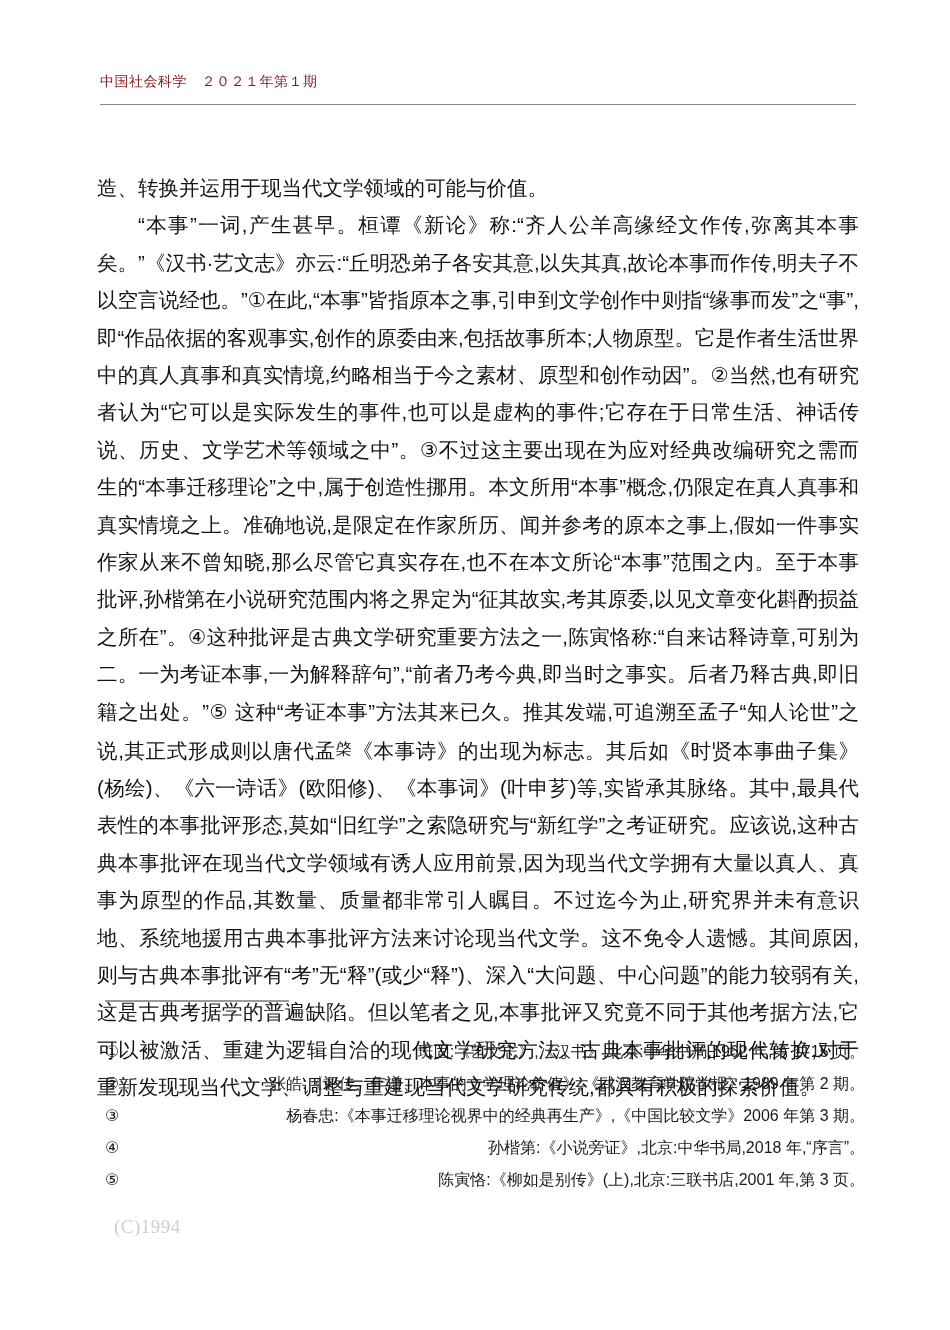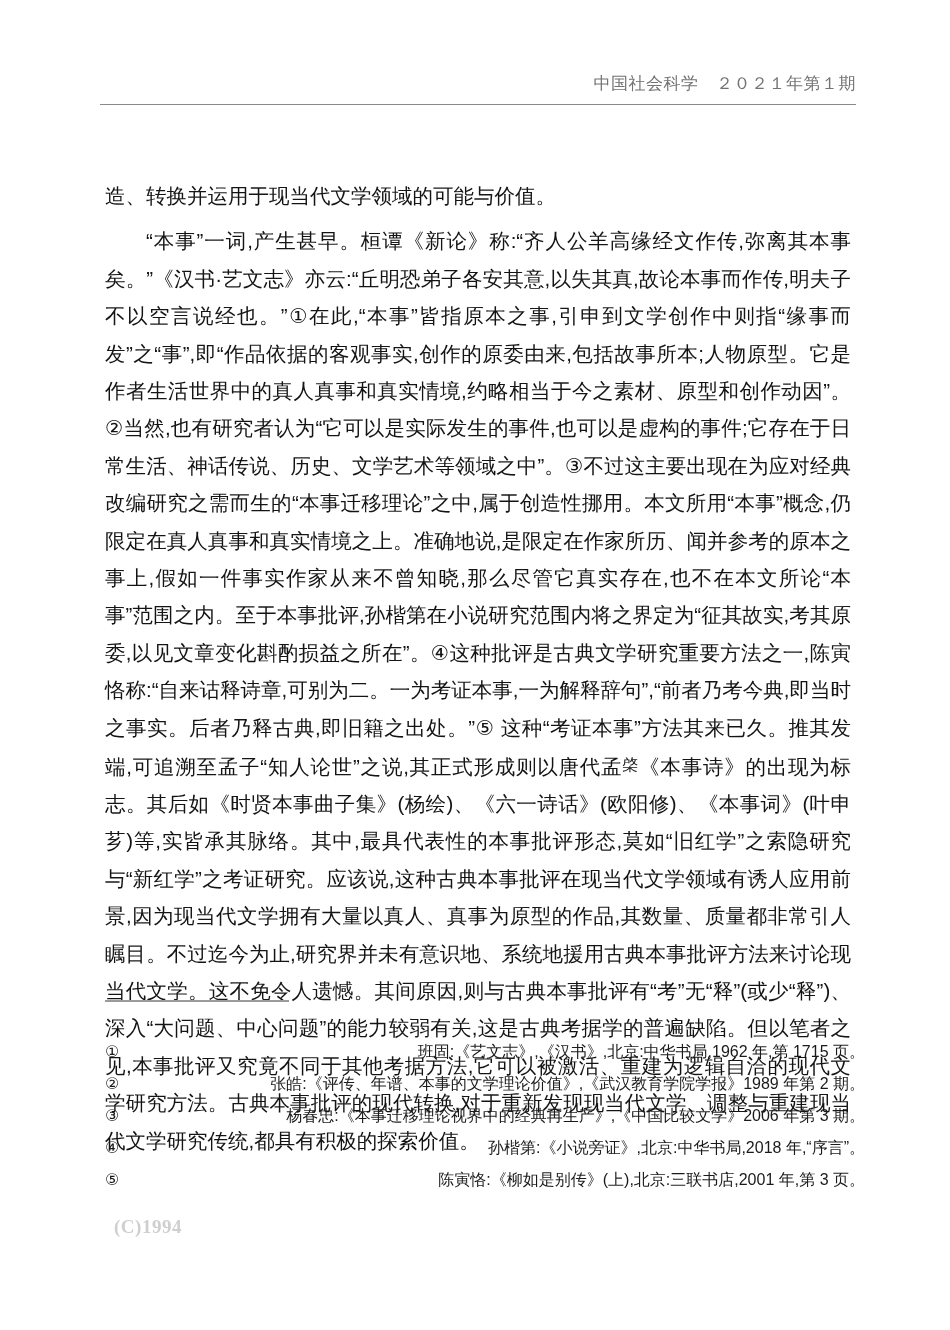--- a/index.html
+++ b/index.html
@@ -25,26 +25,25 @@
   }
 
   
   .running-header {
     position: absolute;
     left: 100px;
     top: 72px;
     width: 756px;
   }
   .running-header .rh-text {
-    font-size: 17px;
+    font-size: 14px;
     letter-spacing: 0.5px;
-    color: #737373;
+    color: #7f1d1d;
     white-space: pre;
     line-height: 1.4;
-    text-align: right;
   }
   .header-rule {
     position: absolute;
     left: 100px;
     top: 104px;
     width: 756px;
     height: 1px;
     background: #8a8a8a;
   }
 
@@ -61,21 +60,21 @@
   }
 
   
   .body-block {
     position: absolute;
     left: 97px;
     top: 169px;
     width: 762px;
   }
   .body-block p {
-    margin: 8px;
+    margin: 0;
     font-size: 20.5px;
     line-height: 37.4px;
     text-align: justify;
     text-justify: inter-ideograph;
     color: #141414;
     letter-spacing: 0px;
   }
   .body-block p.indent {
     text-indent: 41px;
   }
@@ -120,21 +119,20 @@
 
   
   .watermark {
     position: absolute;
     left: 114px;
     top: 1216px;
     font-family: "Liberation Serif", "DejaVu Serif", serif;
     font-size: 19px;
     color: #cfcfcf;
     letter-spacing: 0.5px;
-    font-weight: bold;
   }
 </style>
 </head>
 <body>
 
 <div class="page">
 
   <div class="running-header">
     <div class="rh-text">中国社会科学　２０２１年第１期</div>
   </div>

